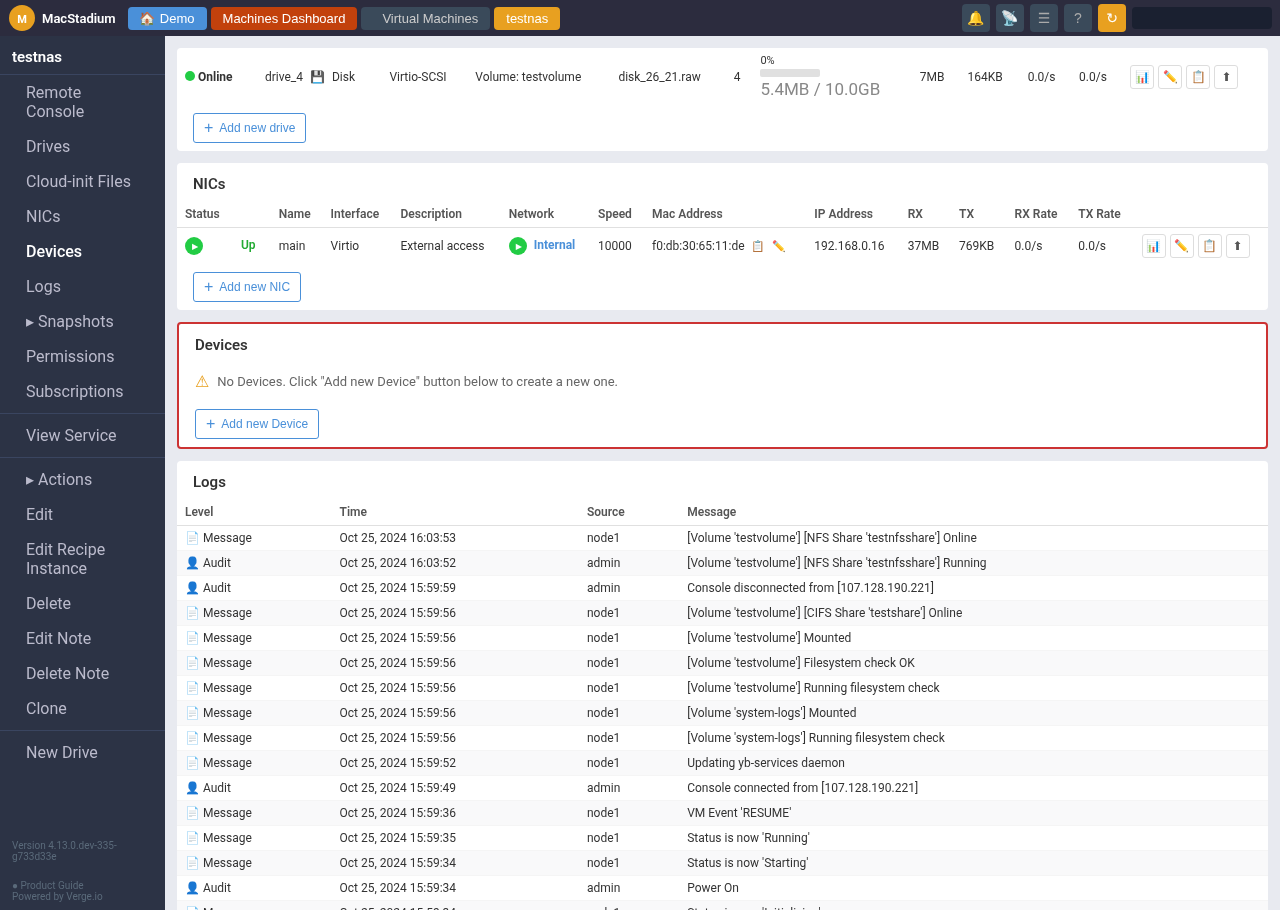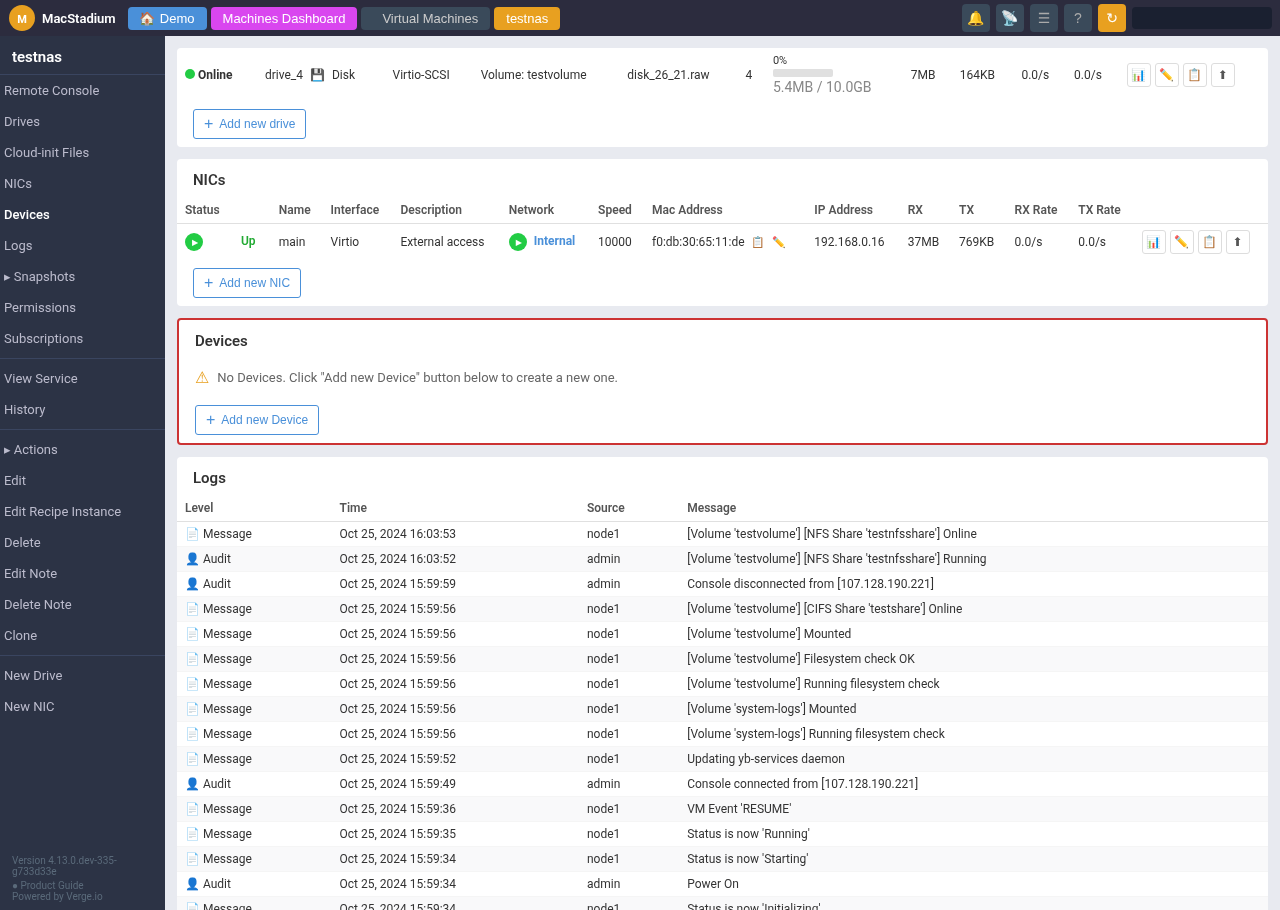--- a/index.html
+++ b/index.html
@@ -4,35 +4,35 @@
   <style>
     * { box-sizing: border-box; margin: 0; padding: 0; }
     body { font-family: -apple-system, BlinkMacSystemFont, 'Segoe UI', Roboto, sans-serif; font-size: 13px; background: #f0f0f0; display: flex; flex-direction: column; height: 910px; overflow: hidden; }
 
     
     .top-nav { background: #2c2c3e; display: flex; align-items: center; height: 36px; padding: 0 8px; gap: 4px; flex-shrink: 0; }
     .logo-area { display: flex; align-items: center; gap: 6px; margin-right: 8px; }
     .logo-icon { width: 28px; height: 28px; }
     .nav-btn { padding: 4px 12px; border-radius: 4px; border: none; cursor: pointer; font-size: 13px; font-weight: 500; }
     .nav-btn.home { background: #4a90d9; color: white; display: flex; align-items: center; gap: 4px; }
-    .nav-btn.active { background: #d946ef; color: white; }
+    .nav-btn.active { background: #c2410c; color: white; }
     .nav-btn.normal { background: #3a4a5a; color: #ccc; padding-left: 21px; }
     .nav-btn.highlight { background: #e8a020; color: white; }
     .nav-icons { margin-left: auto; display: flex; align-items: center; gap: 6px; }
     .nav-icon-btn { background: #3a4a5a; border: none; color: #aaa; width: 28px; height: 28px; border-radius: 4px; cursor: pointer; font-size: 14px; display: flex; align-items: center; justify-content: center; }
     .nav-icon-btn.refresh { background: #e8a020; color: white; }
     .nav-search { background: #1a2030; border: none; color: #aaa; padding: 4px 8px; border-radius: 4px; width: 140px; font-size: 12px; }
 
     
     .layout { display: flex; flex: 1; overflow: hidden; }
 
     
     .sidebar { width: 165px; background: #2c3345; color: #ccc; display: flex; flex-direction: column; flex-shrink: 0; overflow-y: auto; }
     .sidebar-title { padding: 12px 12px 8px; font-size: 15px; font-weight: 600; color: white; border-bottom: 1px solid #3a4560; }
-    .sidebar-item { padding: 8px 4px; cursor: pointer; font-size: 13px; color: #bbc; }
+    .sidebar-item { padding: 8px 26px; cursor: pointer; font-size: 16px; color: #bbc; }
     .sidebar-item.active { color: white; font-weight: 500; }
     .sidebar-divider { border: none; border-top: 1px solid #3a4560; margin: 4px 0; }
     .sidebar-bottom { padding: 8px 12px; font-size: 10px; color: #5a6a7a; margin-top: auto; }
 
     
     .main { flex: 1; overflow-y: auto; padding: 12px; background: #e8eaf0; }
 
     
     .card { background: white; border-radius: 4px; margin-bottom: 12px; overflow: hidden; }
     .card-title { font-size: 15px; font-weight: 600; padding: 12px 16px 8px; color: #333; }
@@ -78,21 +78,21 @@
     .log-icon-msg { color: #5a8a5a; font-size: 12px; }
     .log-icon-audit { color: #888; font-size: 12px; }
 
     
     .inline-icon { font-size: 11px; color: #888; cursor: pointer; margin-left: 4px; }
 
     
     .nic-link { color: #4a90d9; text-decoration: none; font-weight: bold; }
 
     
-    .disk-size-info { font-size: 14px; color: #888; display: block; }
+    .disk-size-info { font-size: 17px; color: #888; display: block; }
   </style>
 </head>
 <body>
 
 <div class="top-nav">
   <div class="logo-area">
     <svg class="logo-icon" viewBox="0 0 28 28">
       <circle cx="14" cy="14" r="13" fill="#e8a020"></circle>
       <text x="14" y="19" text-anchor="middle" fill="white" font-size="11" font-weight="bold">M</text>
     </svg>
@@ -125,37 +125,35 @@
     <div class="sidebar-item">NICs</div>
     <div class="sidebar-item active">Devices</div>
     <div class="sidebar-item">Logs</div>
     <div class="sidebar-item">
       <span>▸ </span><span>Snapshots</span>
     </div>
     <div class="sidebar-item">Permissions</div>
     <div class="sidebar-item">Subscriptions</div>
     <hr class="sidebar-divider">
     <div class="sidebar-item">View Service</div>
-    <div class="sidebar-item">History</div>
     <hr class="sidebar-divider">
     <div class="sidebar-item">
       <span>▸ </span><span>Actions</span>
     </div>
     <div class="sidebar-item">Edit</div>
     <div class="sidebar-item">Edit Recipe Instance</div>
     <div class="sidebar-item">Delete</div>
     <div class="sidebar-item">Edit Note</div>
     <div class="sidebar-item">Delete Note</div>
     <div class="sidebar-item">Clone</div>
     <hr class="sidebar-divider">
     <div class="sidebar-item">New Drive</div>
-    <div class="sidebar-item">New NIC</div>
     <div class="sidebar-bottom">
       <div>Version 4.13.0.dev-335-g733d33e</div>
-      <div style="cursor:pointer; margin-top:3px;">● Product Guide</div>
+      <div style="cursor:pointer; margin-top:18px;">● Product Guide</div>
       <div>Powered by Verge.io</div>
     </div>
   </div>
 
   <div class="main">
 
     <div class="card">
       <table class="data-table">
         <tbody>
           <tr>

